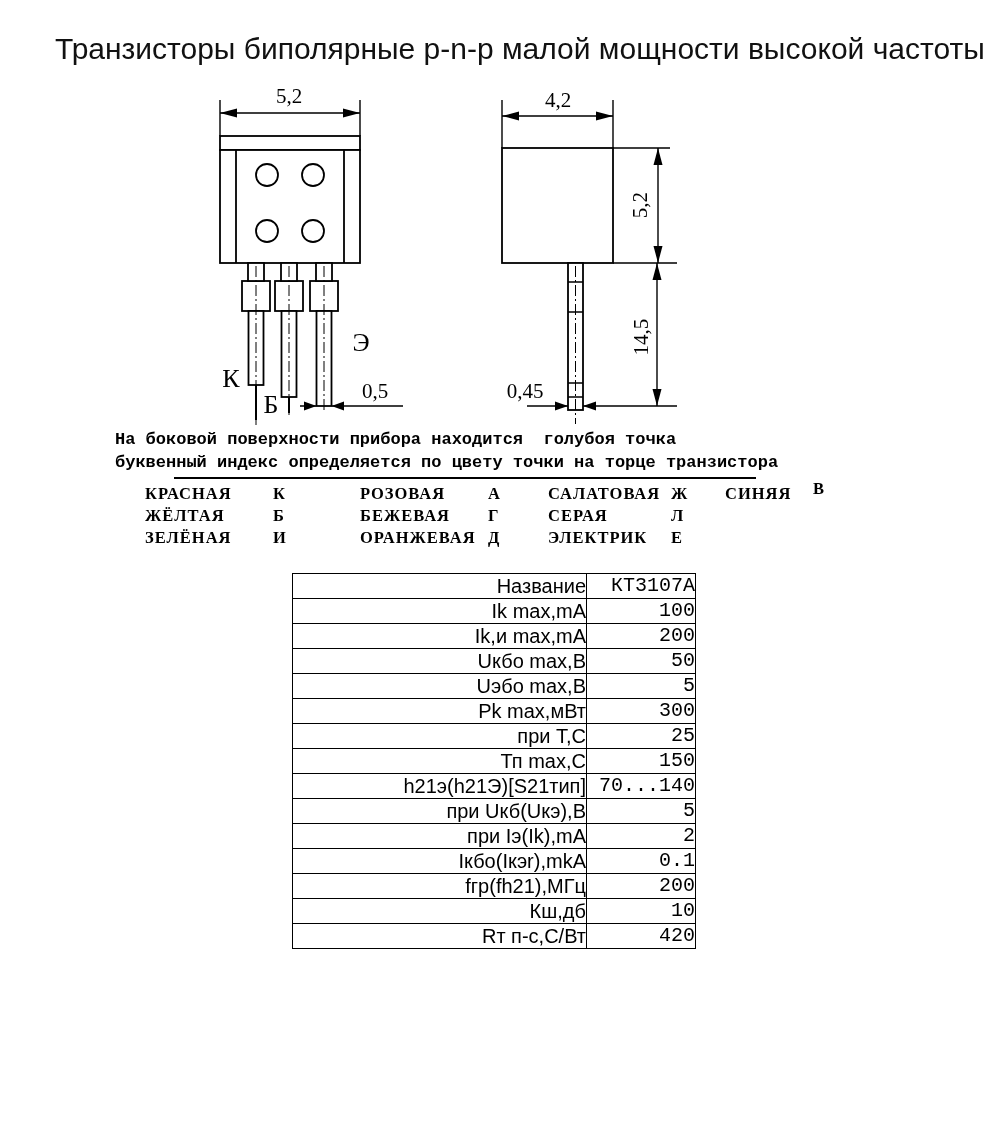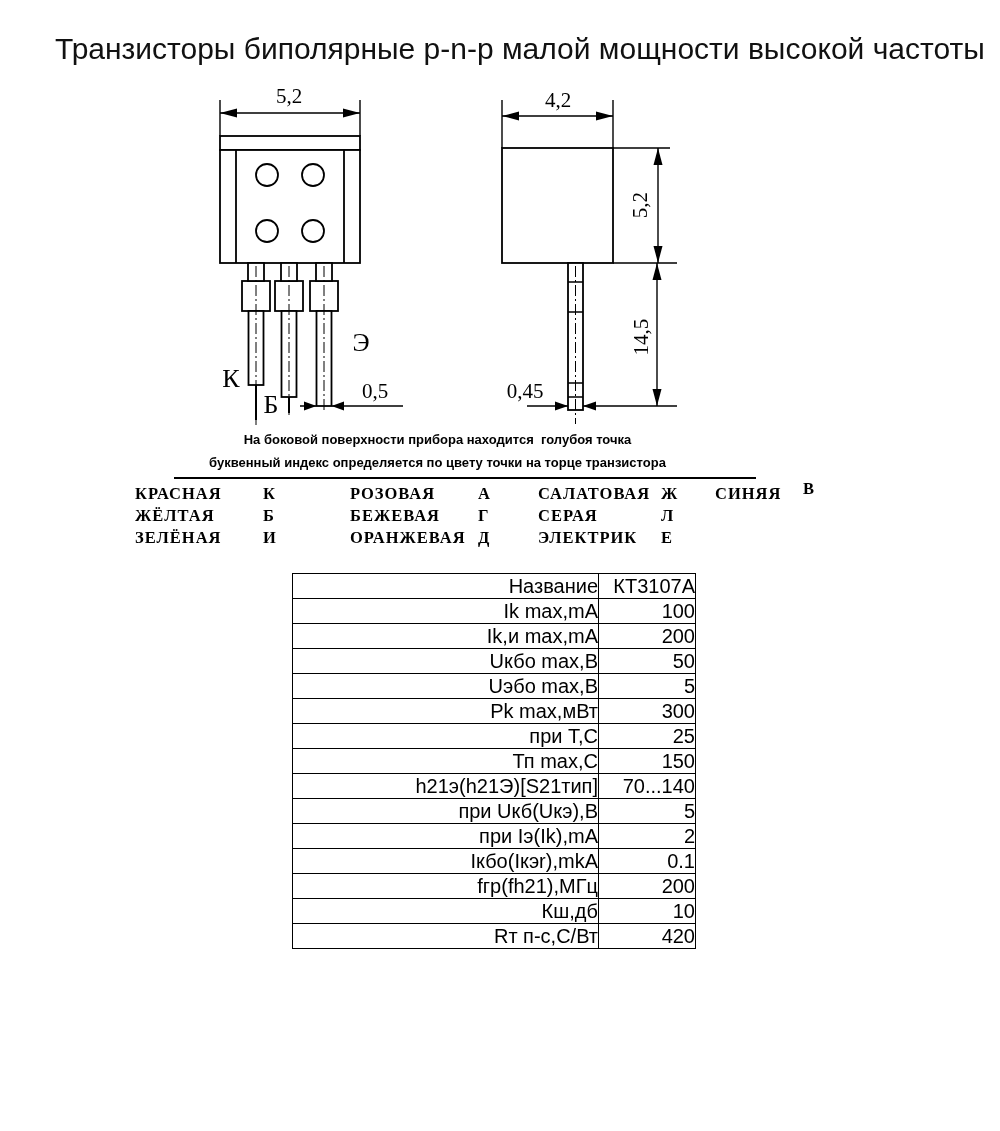--- a/index.html
+++ b/index.html
@@ -10,46 +10,46 @@
   .page-title{
     position:absolute;left:55px;top:32px;width:900px;
     font-family:"Liberation Sans",sans-serif;font-size:30px;font-weight:normal;
     color:#111;white-space:nowrap;margin:0;
   }
   .drawings{position:absolute;left:0;top:0;}
   .drawings text{font-family:"Liberation Serif",serif;fill:#000;}
   .dim-text{font-size:21px;}
   .pin-text{font-size:26px;}
   .notes{
-    position:absolute;left:115px;top:428px;width:645px;text-align:center;
-    font-family:Liberation Sans, sans-serif;font-weight:bold;font-size:13px;
+    position:absolute;left:115px;top:428px;width:645px;
+    font-family:Liberation Mono, monospace;font-weight:bold;font-size:17px;
     line-height:23px;color:#000;
   }
   .notes div{white-space:pre;}
   .separator{
     position:absolute;left:174px;top:477px;width:582px;height:2px;background:#000;
   }
   .color-grid{
     position:absolute;left:135px;top:483px;display:grid;
     grid-template-columns:128px 87px 128px 60px 123px 54px 88px 45px;
     font-family:"Liberation Serif",serif;font-weight:bold;font-size:16.5px;
     line-height:22px;letter-spacing:1px;color:#000;
   }
-  .color-grid .cell{white-space:nowrap;}
+  .color-grid .cell{white-space:nowrap;margin-left:10px;}
   .color-grid .cell.c8{position:relative;top:-5px;}
   .spec-table{
     position:absolute;left:292px;top:573px;border-collapse:collapse;
     font-family:"Liberation Sans",sans-serif;font-size:20px;color:#000;
     table-layout:fixed;width:404px;
   }
   .spec-table td{
     border:1px solid #000;height:24px;padding:0 0 0 4px;
     white-space:nowrap;overflow:hidden;line-height:24px;text-align:right;
   }
-  .spec-table td.val{width:96px;padding-left:0;}
+  .spec-table td.val{width:96px;padding-left:12px;font-family:Liberation Mono, monospace;}
 </style>
 </head>
 <body>
 
 <h1 class="page-title">Транзисторы биполярные p-n-p малой мощности высокой частоты</h1>
 
 <svg class="drawings" width="1000" height="440" viewBox="0 0 1000 440">
 
   <g stroke="#000" fill="none" stroke-width="1.8">
 

